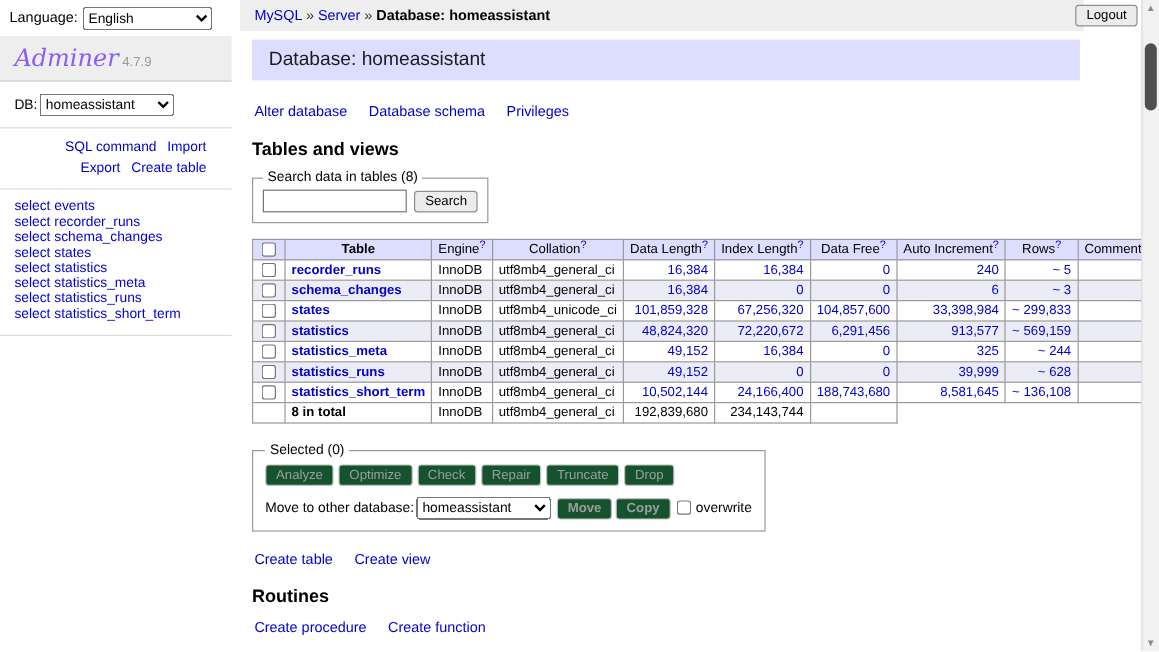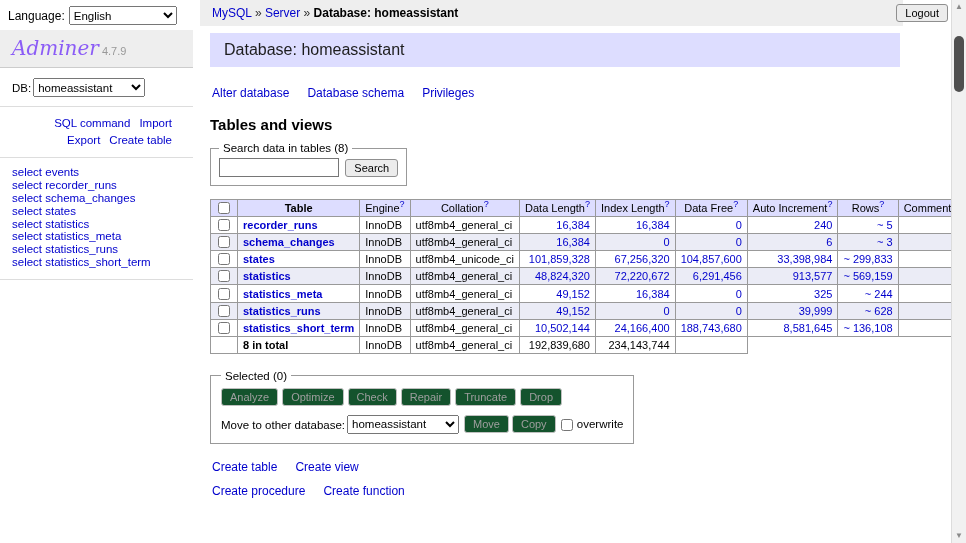--- a/index.html
+++ b/index.html
@@ -59,21 +59,21 @@
   #tables-table td.check { text-align:center; }
   #tables-table tr.odd td, #tables-table tr.odd th { background:#ebecf6; }
   #tables-table tr.total td, #tables-table tr.total th { background:#fff; }
   #tables-table tr.total th { font-weight:bold; }
   sup { font-size:9px; line-height:0; }
 
   #selected-fs { margin-top:16px; display:inline-block; padding:6px 10px 9px; }
   #selected-buttons button { margin-right:4px; }
   #move-row { margin-top:9px; font-size:11.5px; }
   #move-row select { width:112px; height:19px; font-size:11.5px; margin:0 2px; }
-  #move-row button { margin-left:3px; }
+  #move-row button { margin-left:3px;font-weight:bold; }
   #move-row label { margin-left:2px; }
 
   #create-links { margin:16px 0 0 2px; }
   #routine-links { margin:10px 0 0 2px; }
 
   
   #scrollbar { position:absolute; right:0; top:0; width:15px; height:543px; background:#f1f1f1; border-left:1px solid #dcdcdc; }
   .sb-arrow { position:absolute; left:0; width:14px; height:14px; color:#8a8a8a; font-size:8px; line-height:14px; text-align:center; }
   .sb-up { top:0; }
   .sb-down { bottom:0; }
@@ -251,20 +251,21 @@
   <fieldset id="selected-fs">
     <legend>Selected (0)</legend>
     <div id="selected-buttons"><button disabled="">Analyze</button><button disabled="">Optimize</button><button disabled="">Check</button><button disabled="">Repair</button><button disabled="">Truncate</button><button disabled="">Drop</button></div>
     <div id="move-row">
       <span>Move to other database:</span><select><option>homeassistant</option></select><button disabled="">Move</button><button disabled="">Copy</button>
       <input type="checkbox" id="overwrite-cb" style=""><label for="overwrite-cb">overwrite</label>
     </div>
   </fieldset>
 
   <p id="create-links"><a>Create table</a><a>Create view</a></p>
+  <h3>Routines</h3>
   <p id="routine-links"><a>Create procedure</a><a>Create function</a></p>
   
 </div>
 
 <div id="scrollbar">
   <div class="sb-arrow sb-up">▲</div>
   <div class="sb-thumb"></div>
   <div class="sb-arrow sb-down">▼</div>
 </div>
 

